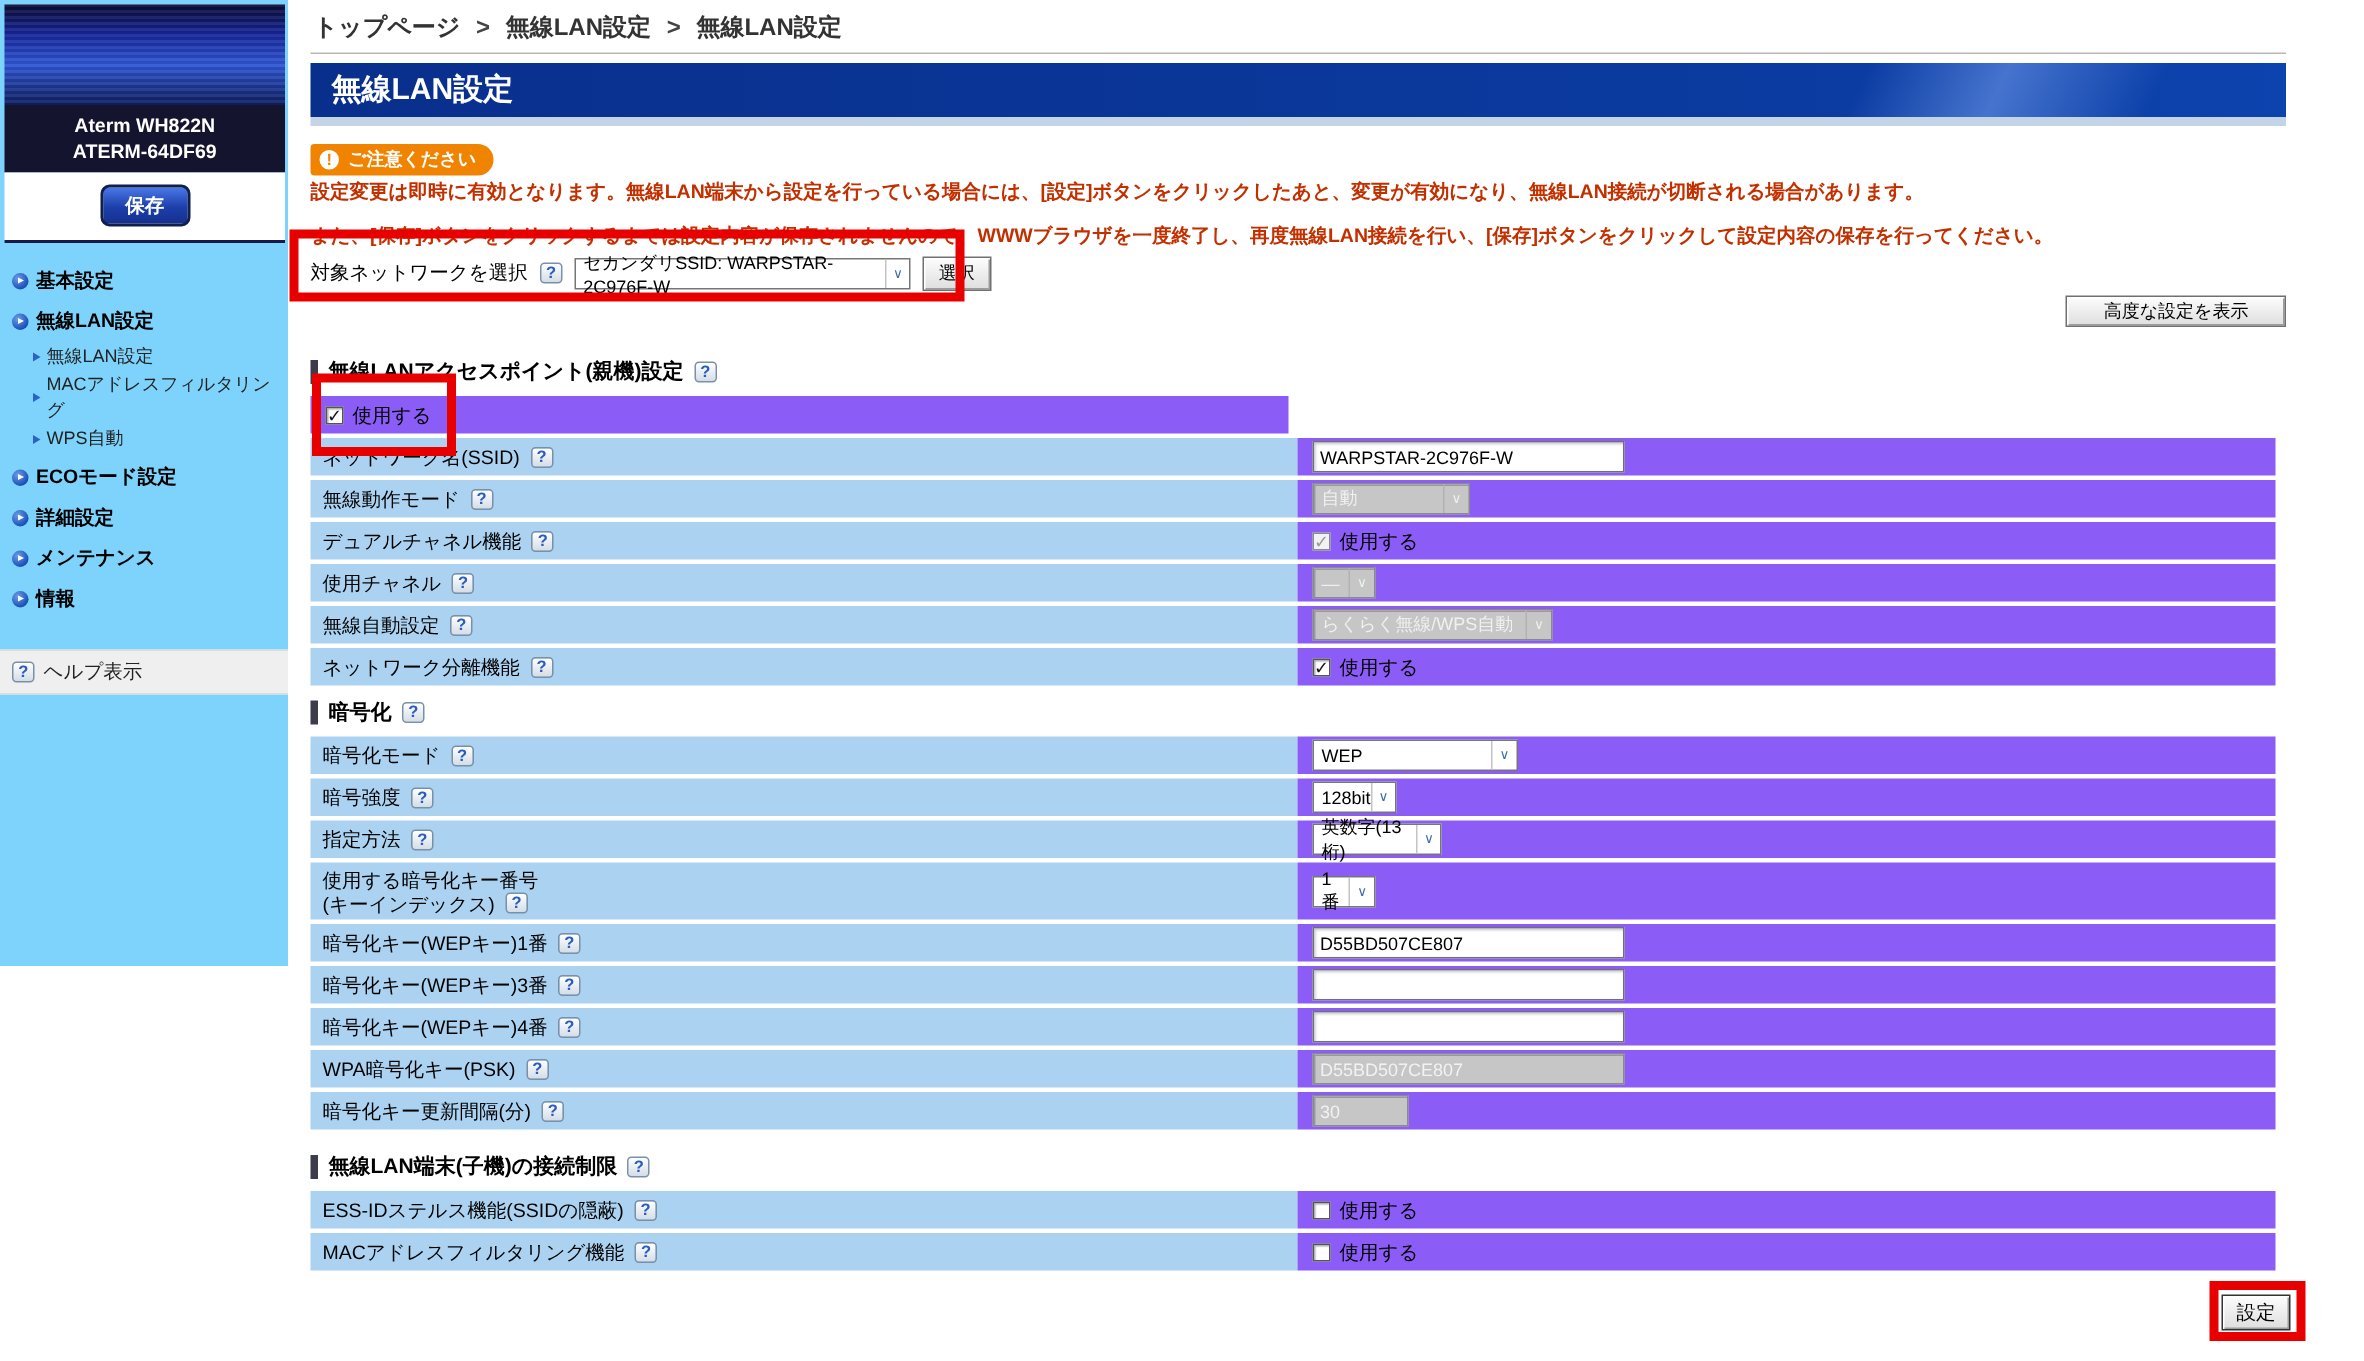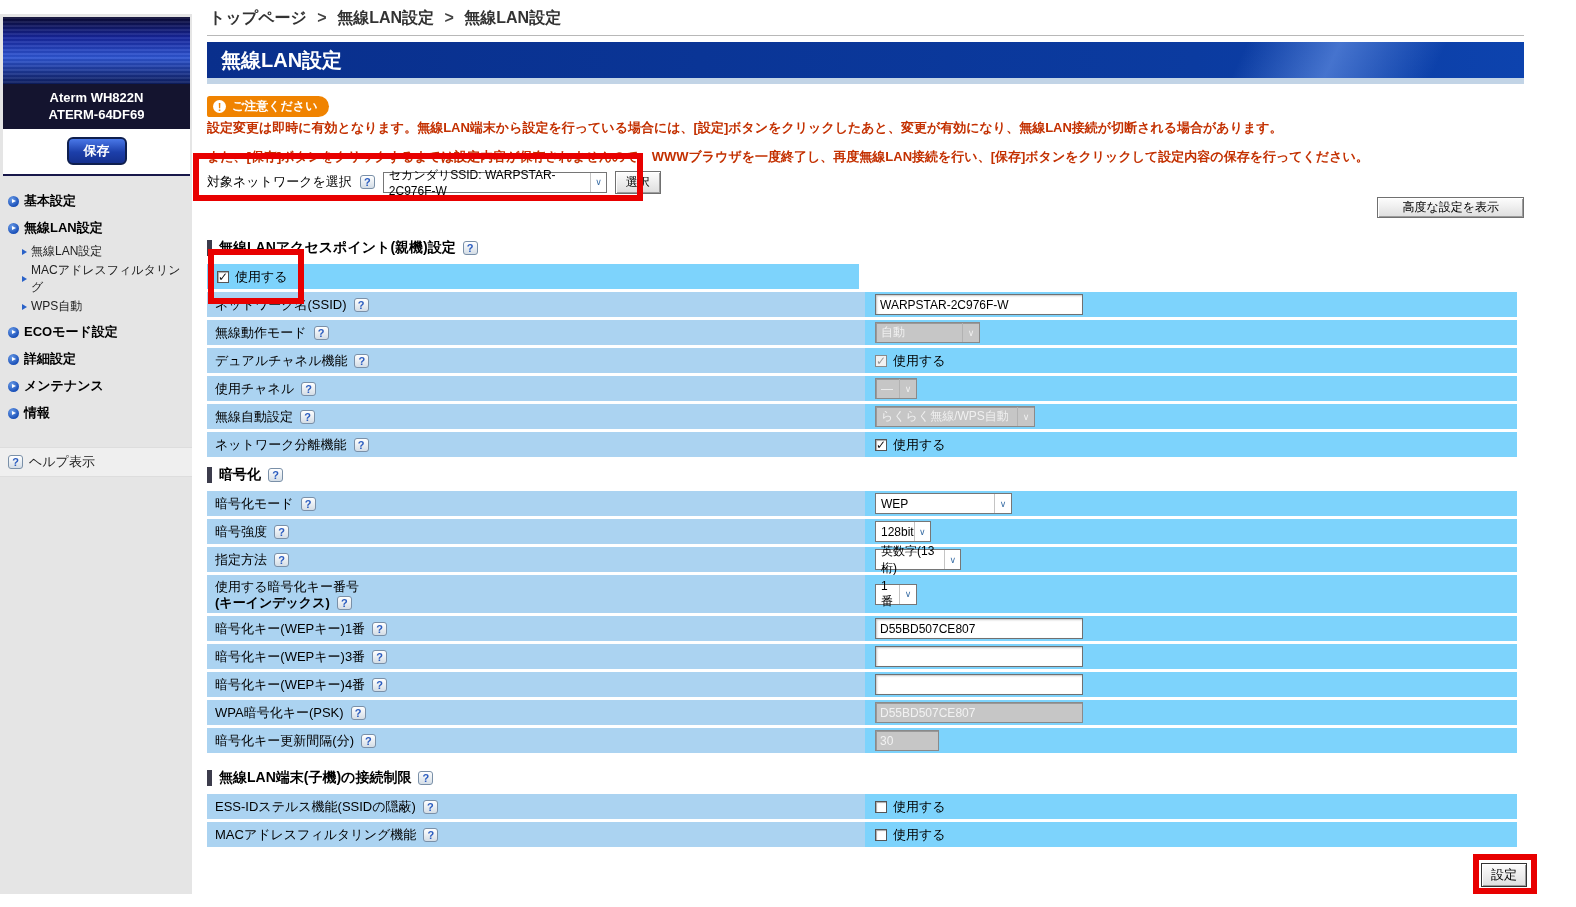--- a/index.html
+++ b/index.html
@@ -1,21 +1,21 @@
 <!DOCTYPE html>
 <html><head>
 <meta charset="utf-8">
 <style>
   * { margin:0; padding:0; box-sizing:border-box; }
   html,body { width:1576px; height:907px; background:#fff; overflow:hidden;
     font-family:"Liberation Sans","DejaVu Sans",sans-serif; }
   .page { position:relative; width:1576px; height:907px; }
 
   
-  .sidebar { position:absolute; left:0; top:14px; width:192px; height:880px; background:#e5e5e5; }
+  .sidebar { position:absolute; left:0; top:0; width:192px; height:644px; background:#7dd3fc; }
   .logo { margin:3px 2px 0 3px; height:67px;
     background-image:
       repeating-linear-gradient(180deg, rgba(255,255,255,0.07) 0 2px, rgba(0,0,0,0.06) 2px 4px),
       linear-gradient(180deg,#0a0a32 0%,#16259a 30%,#2e55d2 60%,#0d1d5e 100%); }
   .device { margin:0 2px 0 3px; background:#14142f; color:#fff; text-align:center;
     font-weight:bold; font-size:13px; line-height:17px; padding:5px 0 6px; }
   .savewrap { margin:0 2px 0 3px; background:#fff; text-align:center; padding:8px 0 9px;
     border-bottom:2px solid #18184a; }
   .savebtn { cursor:pointer; color:#fff; font-weight:bold; font-size:13px; padding:3px 15px;
     border:2px solid #0f1f4e; border-radius:6px;
@@ -86,24 +86,24 @@
   .netrow .sel { width:224px; }
   .advrow { width:1317px; text-align:right; margin-top:1px; }
   .advrow .btn { padding:1px 24px; }
   .sect { display:flex; align-items:center; gap:7px; font-size:14px; font-weight:bold; color:#000; }
   .sect .bar { width:5px; height:16px; background:#3c3c4c; }
   .sect.s1 { margin-top:21px; } .sect.s2 { margin-top:9px; } .sect.s3 { margin-top:16px; }
   .table { margin-top:7px; width:1310px; }
   .trow { display:flex; margin-bottom:3px; }
   .tlabel { width:658px; min-height:25px; background:#abd3f1; padding:0 8px; display:flex;
     align-items:center; gap:7px; font-size:13px; color:#000; }
-  .tvalue { position:relative; width:652px; min-height:25px; background:#7dd3fc; padding:0 10px;
+  .tvalue { position:relative; width:652px; min-height:25px; background:#8b5cf6; padding:0 10px;
     display:flex; align-items:center; font-size:13px; color:#000; }
   .trow.tall .tlabel { min-height:38px; display:block; padding-top:4px; line-height:16px; }
-  .trow.tall .tlabel .l2 { display:inline-flex; align-items:center; gap:7px;font-weight:bold; }
+  .trow.tall .tlabel .l2 { display:inline-flex; align-items:flex-start; gap:7px; }
   .trow.tall .tvalue { min-height:38px; }
   .submitwrap { position:relative; width:1310px; height:34px; margin-top:8px; }
   .btn-submit { position:absolute; right:-10px; top:8px; padding:2px 9px; font-size:13px;
     border:1px solid #333; box-shadow:inset 1px 1px 0 #fff, inset -1px -1px 0 #9c9c9c; }
 
   
   .w-netmode { width:105px; } .w-ch { width:42px; } .w-auto { width:160px; }
   .w-encmode { width:137px; } .w-strength { width:56px;justify-content:center; } .w-format { width:86px; }
   .w-keyidx { width:42px; } .w-interval { width:64px; }
 

